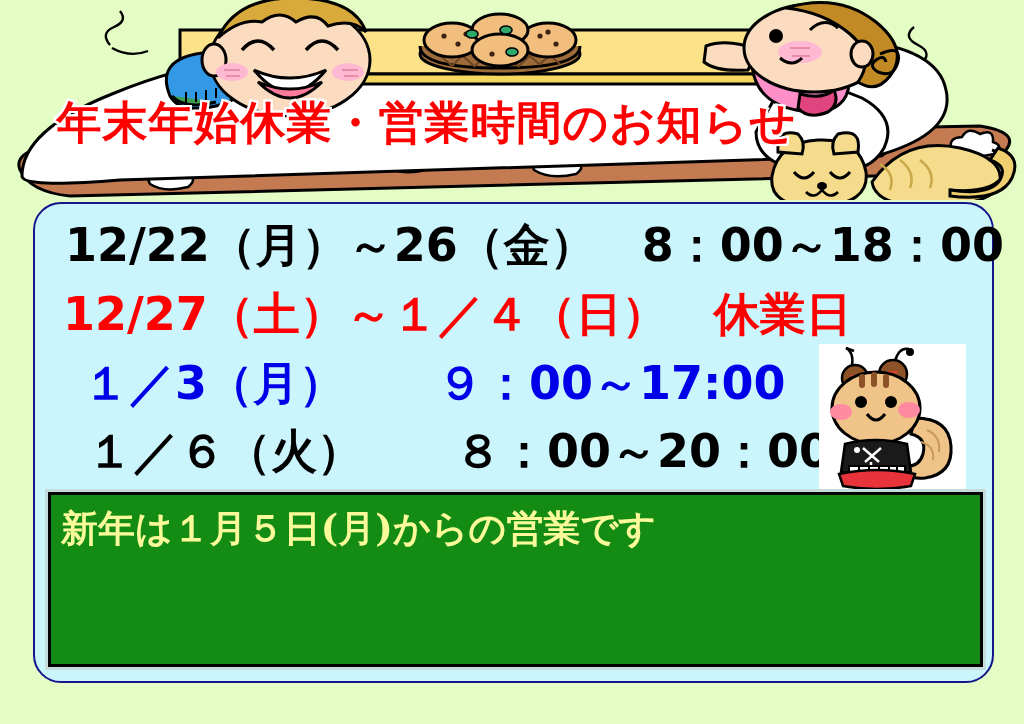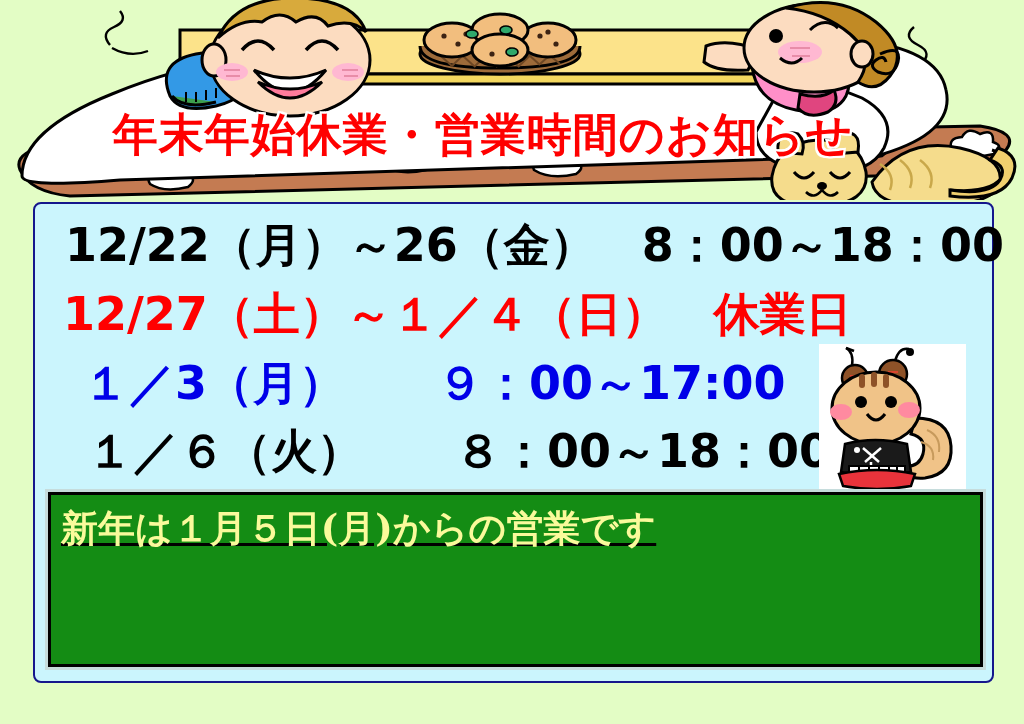--- a/index.html
+++ b/index.html
@@ -23,26 +23,26 @@
     width: 1024px;
     height: 200px;
     overflow: hidden;
   }
   #illustration svg { display: block; }
 
   
   #title-banner {
     position: absolute;
     left: 0;
-    top: 104px;
+    top: 92px;
     width: 853px;
     height: 62px;
     display: flex;
     align-items: center;
-    justify-content: flex-end;
+    justify-content: center;
     pointer-events: none;
   }
   #title-text {
     font-family: "DejaVu Sans", "Liberation Sans", sans-serif;
     font-size: 45px;
     font-weight: bold;
     color: #FF0000;
     letter-spacing: 1px;
     white-space: nowrap;
     -webkit-text-stroke: 4px #FFFFFF;
@@ -54,21 +54,21 @@
 
   
   #info-panel {
     position: absolute;
     left: 33px;
     top: 202px;
     width: 961px;
     height: 481px;
     background: #CBF5FD;
     border: 2px solid #15168C;
-    border-radius: 8px;
+    border-radius: 28px;
     box-sizing: border-box;
   }
 
   .sched-row {
     position: absolute;
     left: 0;
     width: 100%;
     height: 64px;
     display: flex;
     align-items: center;
@@ -103,21 +103,20 @@
     position: absolute;
     left: 13px;
     top: 288px;
     width: 935px;
     height: 175px;
     background: #148C14;
     border: 3px solid #000000;
     box-shadow: 0 0 0 3px #C6DCDC;
     box-sizing: border-box;
     padding: 6px 4px 0 10px;
-    text-decoration: underline;
   }
   .notice-line {
     font-family: "DejaVu Serif", "Liberation Serif", serif;
     font-size: 37px;
     font-weight: bold;
     color: #FAFA9B;
     line-height: 54px;
     white-space: nowrap;
     letter-spacing: 0px;
   }
@@ -309,21 +308,21 @@
 
   <div class="sched-row" id="row-2" style="color: rgb(0, 0, 232);">
     <span class="date">１／3（月）</span>
     <span class="gap">　　</span>
     <span class="time">９：00～17:00</span>
   </div>
 
   <div class="sched-row" id="row-3" style="color: rgb(0, 0, 0);">
     <span class="date">１／６（火）</span>
     <span class="gap">　　</span>
-    <span class="time">８：00～18：00</span>
+    <span class="time">８：00～20：00</span>
   </div>
 
   <div id="mascot-box">
     <svg width="147" height="145" viewBox="0 0 147 145" xmlns="http://www.w3.org/2000/svg">
       <rect x="0" y="0" width="147" height="145" fill="#FFFFFF"></rect>
 
       <path d="M96 74 q34 0 36 28 q2 28 -26 32 q-20 2 -22 -12 q16 2 20 -12 q4 -16 -12 -20 Z" fill="#F0C388" stroke="#000" stroke-width="3"></path>
       <g fill="none" stroke="#C79A5C" stroke-width="2">
         <path d="M108 86 q14 6 12 22"></path>
         <path d="M102 98 q14 4 12 18"></path>

